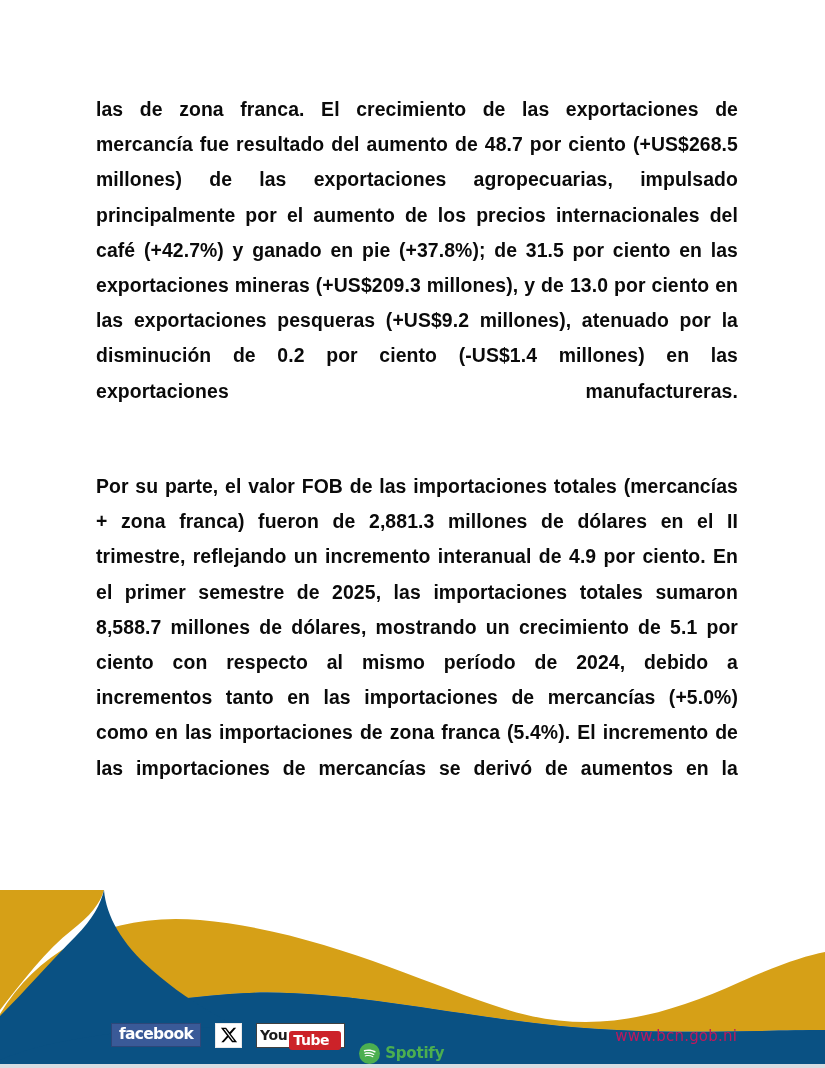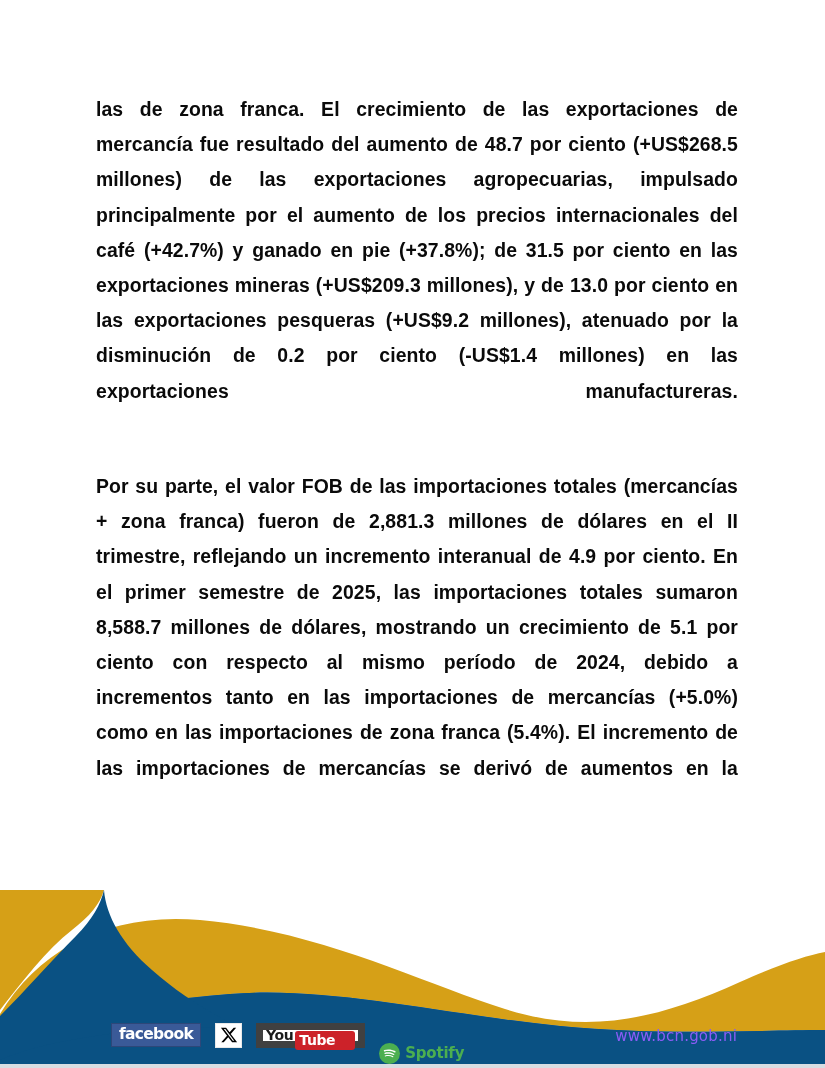--- a/index.html
+++ b/index.html
@@ -115,38 +115,38 @@
   }
   .icon-x svg { width: 18px; height: 18px; display: block; }
 
   .icon-yt {
     background: #ffffff;
     height: 25px;
     display: flex;
     align-items: center;
     gap: 2px;
     padding: 0 3px;
-    border: 7px solid #404040;
+    border: 1px solid #404040;
   }
   .icon-yt .yt-you {
     color: #1a1a1a;
     font-size: 14px;
     font-weight: bold;
     line-height: 1;
     letter-spacing: -0.4px;
     font-family: "DejaVu Sans", sans-serif;
   }
   .icon-yt .yt-tube {
     background: #cc2229;
     color: #ffffff;
     font-size: 14px;
     font-weight: bold;
     line-height: 1;
     letter-spacing: -0.4px;
-    padding: 2px 20px 3px 4px;
+    padding: 2px 12px 3px 4px;
     border-radius: 3px;
     font-family: "DejaVu Sans", sans-serif;
     margin-top: 10px;
   }
 
   .icon-sp {
     display: flex;
     align-items: center;
     gap: 5px;
     height: 25px;
@@ -164,21 +164,21 @@
     line-height: 1;
     letter-spacing: -0.2px;
     font-family: "DejaVu Sans", sans-serif;
   }
 
   
   .site-url {
     position: absolute;
     right: 88px;
     bottom: 23px;
-    color: #8b5cf6;
+    color: #be185d;
     font-size: 15px;
     font-weight: 400;
     letter-spacing: 0.2px;
     font-family: "DejaVu Sans", sans-serif;
   }
 </style>
 </head>
 <body>
 
 <div class="page">

